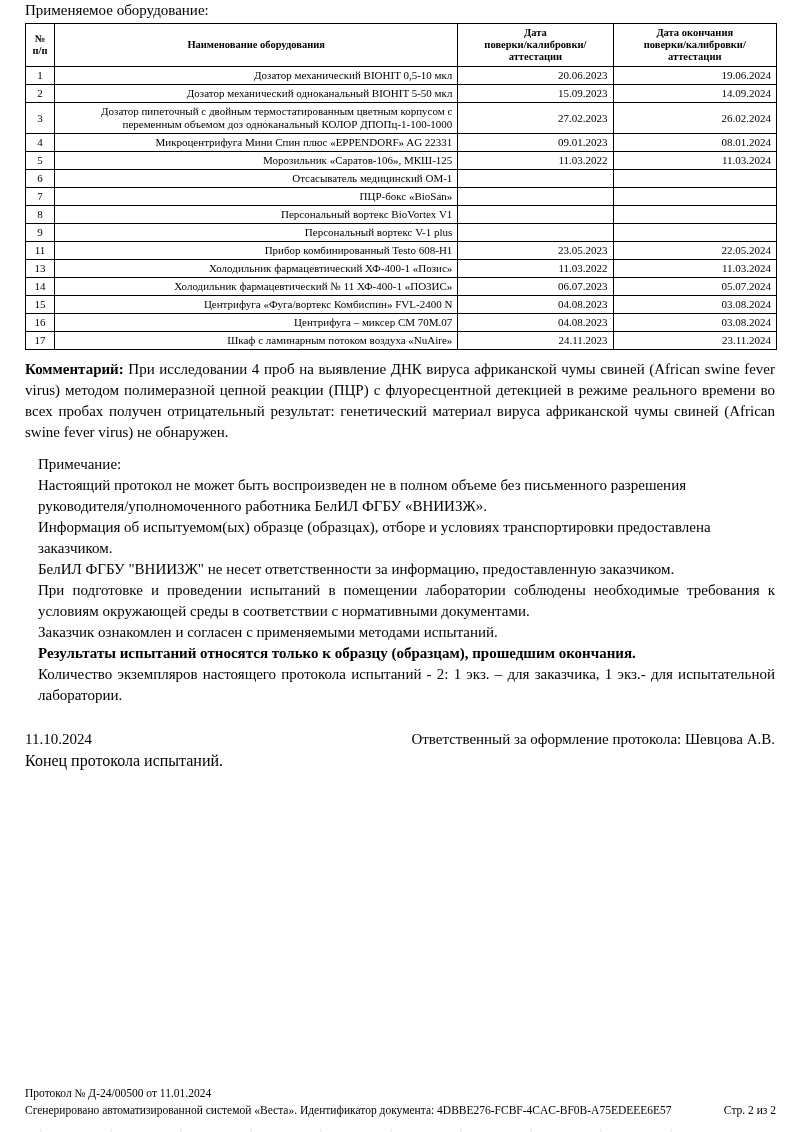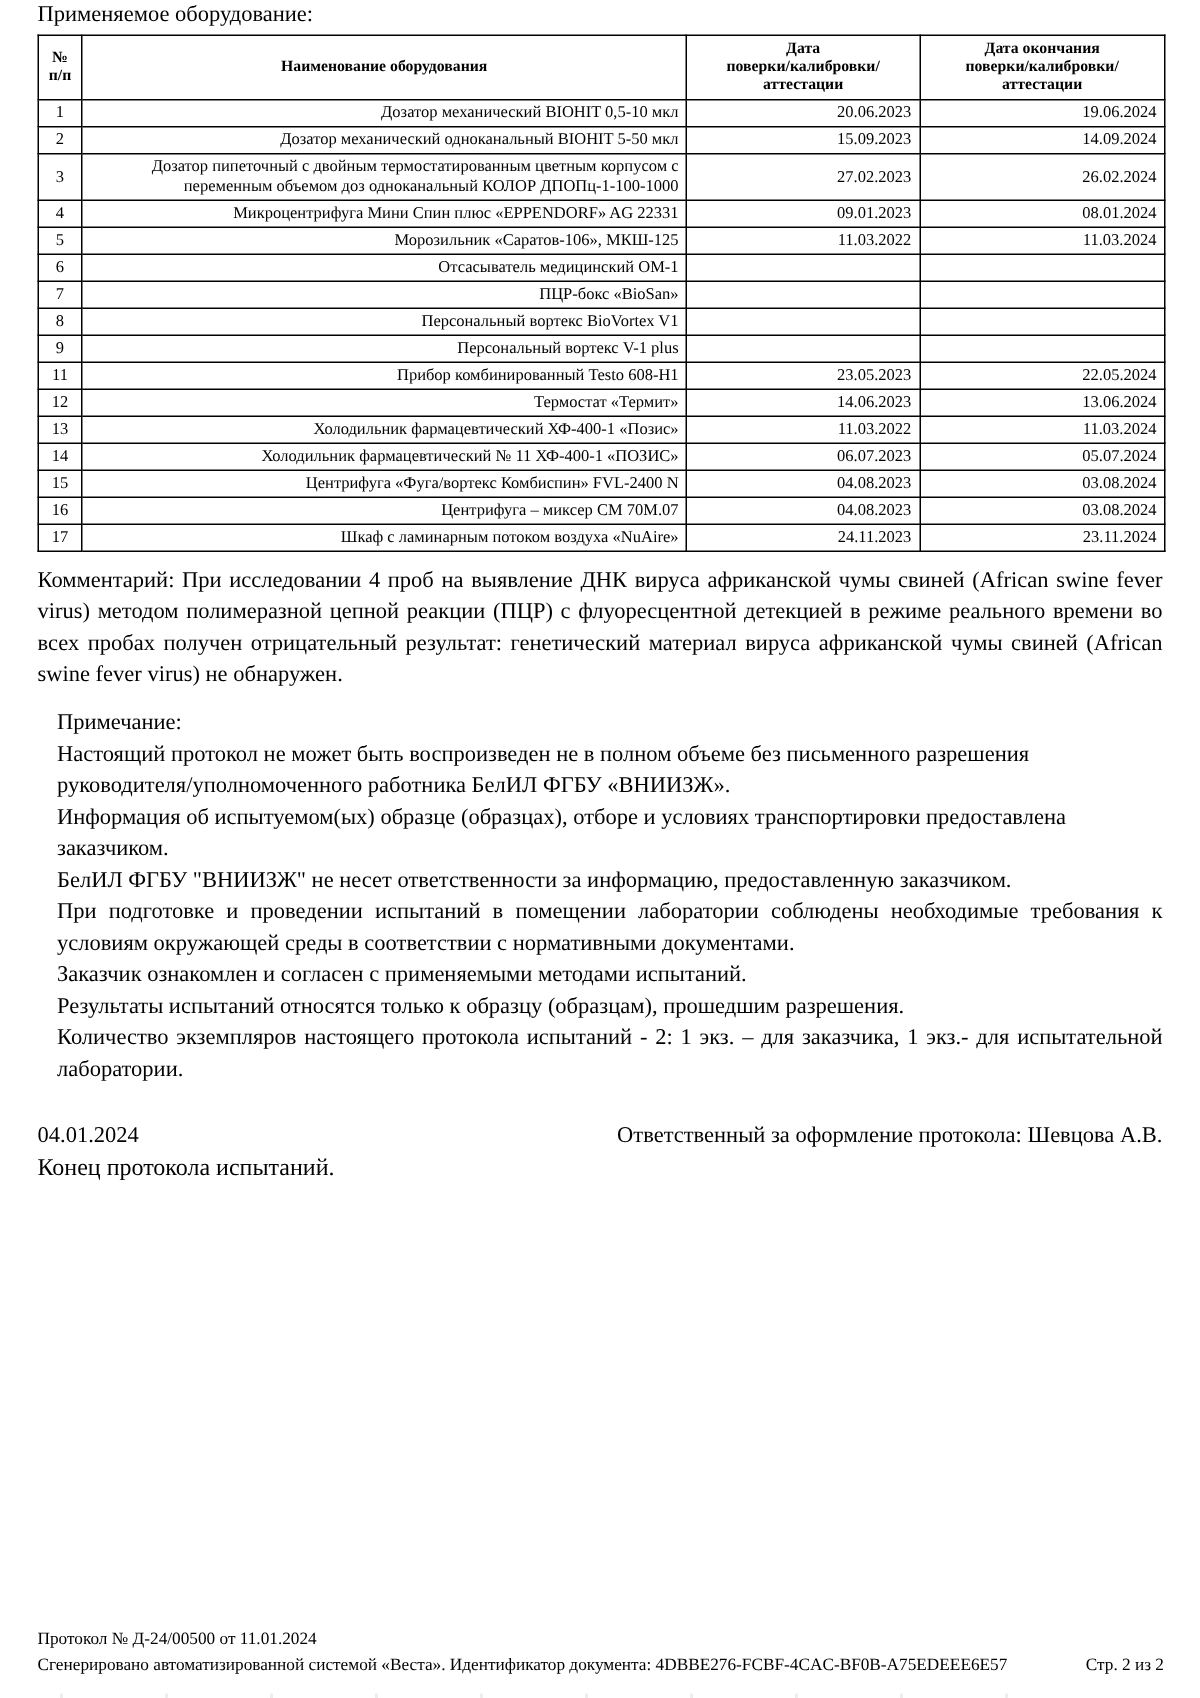--- a/index.html
+++ b/index.html
@@ -30,21 +30,21 @@
   .col-d1{width:150px;}
   .col-d2{width:158px;}
   td.c-num{text-align:center;}
   td.c-name{text-align:right;}
   td.c-date{text-align:right;}
   .bodytext{font-size:15px;line-height:21px;}
   p.par{margin:0;}
   .mt-comment{margin-top:9px;}
   .mt-note{margin-top:11px;margin-left:13px;}
   .just{text-align:justify;}
-  .b{font-weight:normal;}
+  .b{font-weight:bold;}
   .sigrow{
     display:flex;justify-content:space-between;align-items:flex-start;
     margin-top:23px;font-size:15px;line-height:21px;
   }
   .endline{font-size:16px;line-height:22px;margin:0;}
   .footer{
     position:absolute;left:25px;right:24px;bottom:13px;
     font-size:11.5px;line-height:17px;
   }
   .footer-row2{display:flex;justify-content:space-between;}
@@ -135,26 +135,20 @@
         <td class="c-date"></td>
         <td class="c-date"></td>
       </tr>
       <tr>
         <td class="c-num">11</td>
         <td class="c-name">Прибор комбинированный Testo 608-H1</td>
         <td class="c-date">23.05.2023</td>
         <td class="c-date">22.05.2024</td>
       </tr>
       <tr>
-        <td class="c-num">12</td>
-        <td class="c-name">Термостат «Термит»</td>
-        <td class="c-date">14.06.2023</td>
-        <td class="c-date">13.06.2024</td>
-      </tr>
-      <tr>
         <td class="c-num">13</td>
         <td class="c-name">Холодильник фармацевтический ХФ-400-1 «Позис»</td>
         <td class="c-date">11.03.2022</td>
         <td class="c-date">11.03.2024</td>
       </tr>
       <tr>
         <td class="c-num">14</td>
         <td class="c-name">Холодильник фармацевтический № 11 ХФ-400-1 «ПОЗИС»</td>
         <td class="c-date">06.07.2023</td>
         <td class="c-date">05.07.2024</td>
@@ -184,26 +178,26 @@
     <p class="par just"><span class="b">Комментарий:</span><span> При исследовании 4 проб на выявление ДНК вируса африканской чумы свиней (African swine fever virus) методом полимеразной цепной реакции (ПЦР) с флуоресцентной детекцией в режиме реального времени во всех пробах получен отрицательный результат: генетический материал вируса африканской чумы свиней (African swine fever virus) не обнаружен.</span></p>
   </div>
 
   <div class="bodytext mt-note">
     <p class="par">Примечание:</p>
     <p class="par">Настоящий протокол не может быть воспроизведен не в полном объеме без письменного разрешения руководителя/уполномоченного работника БелИЛ ФГБУ «ВНИИЗЖ».</p>
     <p class="par">Информация об испытуемом(ых) образце (образцах), отборе и условиях транспортировки предоставлена заказчиком.</p>
     <p class="par">БелИЛ ФГБУ "ВНИИЗЖ" не несет ответственности за информацию, предоставленную заказчиком.</p>
     <p class="par just">При подготовке и проведении испытаний в помещении лаборатории соблюдены необходимые требования к условиям окружающей среды в соответствии с нормативными документами.</p>
     <p class="par">Заказчик ознакомлен и согласен с применяемыми методами испытаний.</p>
-    <p class="par b">Результаты испытаний относятся только к образцу (образцам), прошедшим разрешения.</p>
+    <p class="par b">Результаты испытаний относятся только к образцу (образцам), прошедшим окончания.</p>
     <p class="par just">Количество экземпляров настоящего протокола испытаний - 2: 1 экз. – для заказчика, 1 экз.- для испытательной лаборатории.</p>
   </div>
 
   <div class="sigrow">
-    <span>04.01.2024</span>
+    <span>11.10.2024</span>
     <span>Ответственный за оформление протокола: Шевцова А.В.</span>
   </div>
   <p class="endline">Конец протокола испытаний.</p>
 
 </div>
 
 <div class="footer">
   <div>Протокол № Д-24/00500 от 11.01.2024</div>
   <div class="footer-row2">
     <span>Сгенерировано автоматизированной системой «Веста». Идентификатор документа: 4DBBE276-FCBF-4CAC-BF0B-A75EDEEE6E57</span>

